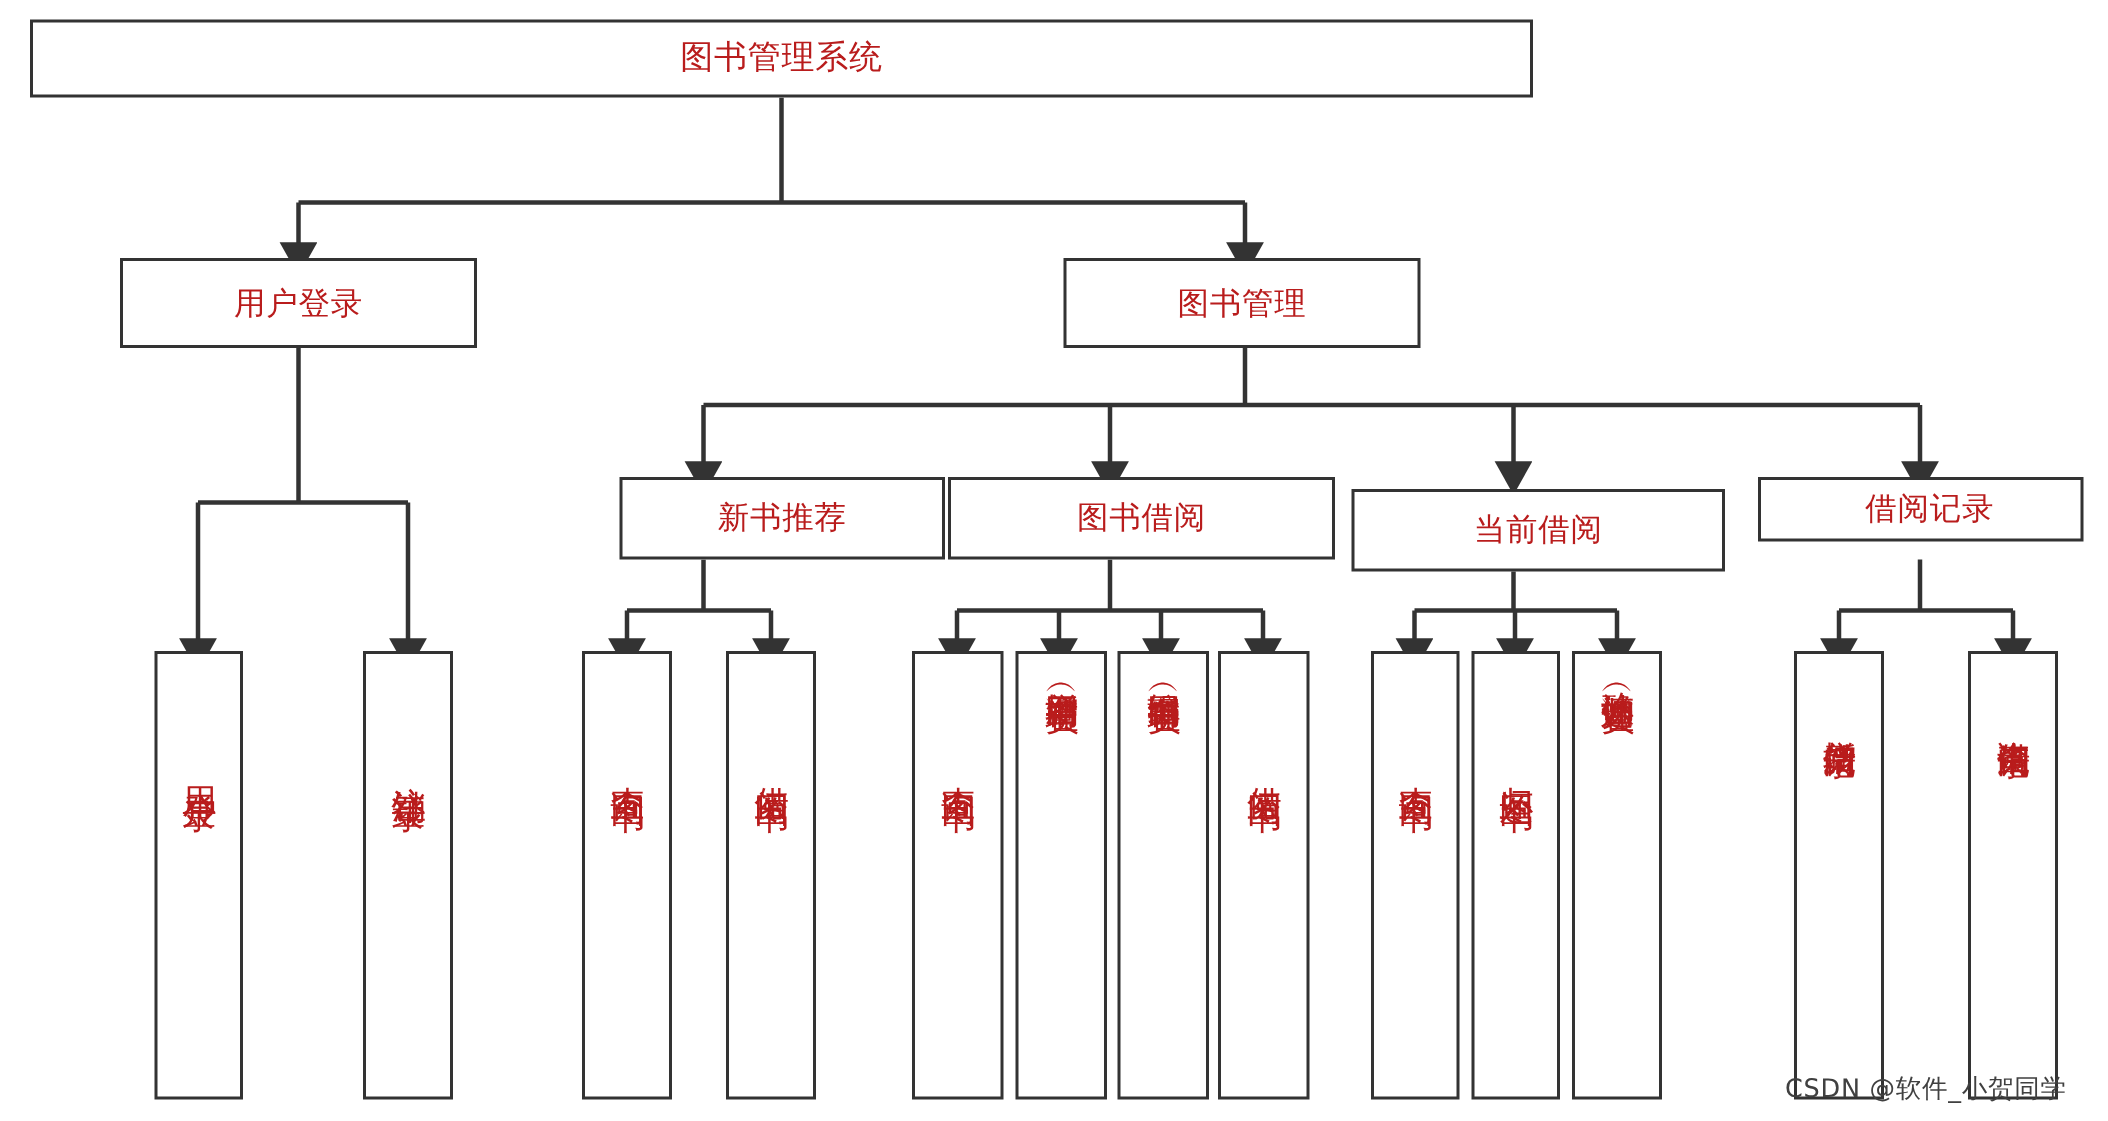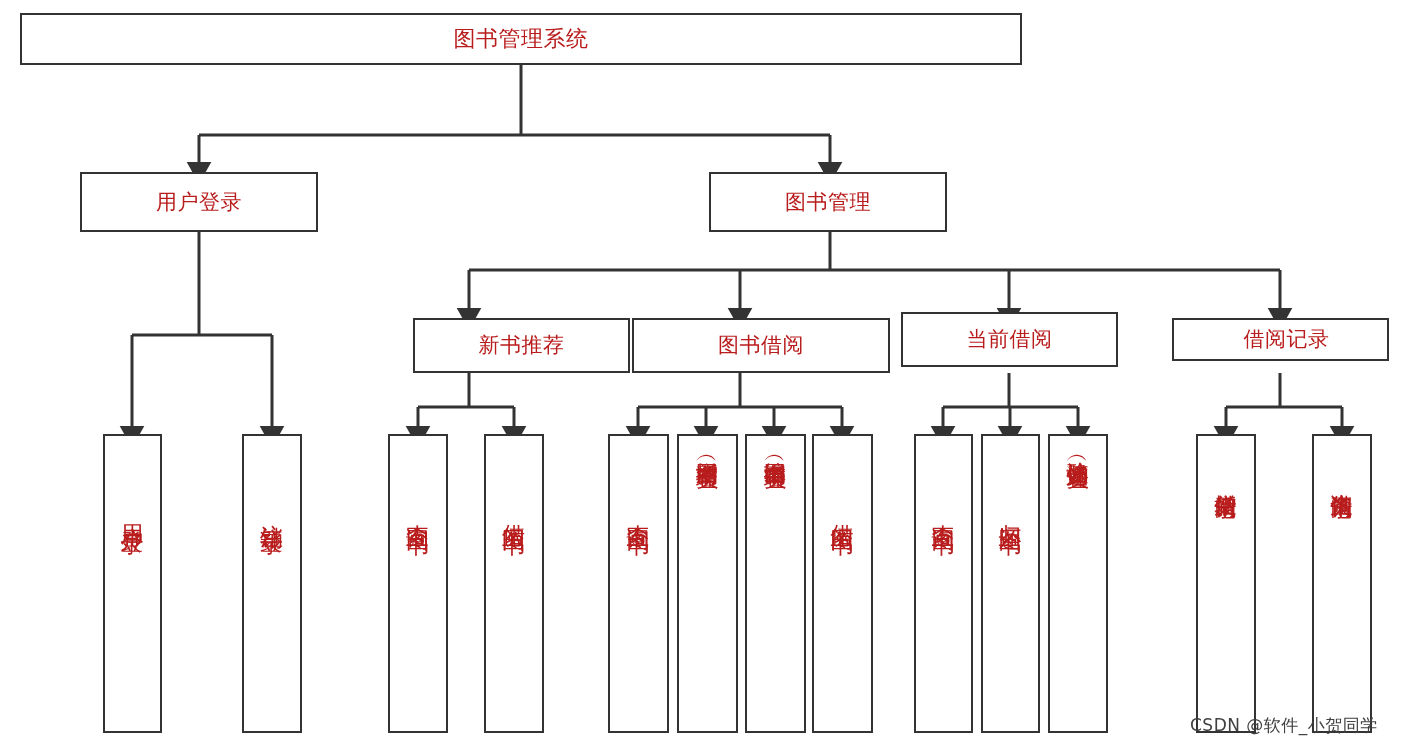--- a/index.html
+++ b/index.html
@@ -150,21 +150,21 @@
   </div>
 
   <div class="node horiz" style="left:375px; top:318px; width:217px; height:55px;margin-left:38px;">
     <span class="node-label">新书推荐</span>
   </div>
 
   <div class="node horiz" style="left:632px; top:318px; width:258px; height:55px;">
     <span class="node-label">图书借阅</span>
   </div>
 
-  <div class="node horiz" style="left:901px; top:312px; width:217px; height:55px;">
+  <div class="node horiz" style="left:901px; top:326px; width:249px; height:55px;">
     <span class="node-label">当前借阅</span>
   </div>
 
   <div class="node horiz" style="left:1172px; top:318px; width:217px; height:43px;padding-left:12px;">
     <span class="node-label">借阅记录</span>
   </div>
 
   <div class="node vert" style="left:103px; top:434px; width:59px; height:299px; padding-top:70px;">
     <span class="node-label">用户登录</span>
   </div>

